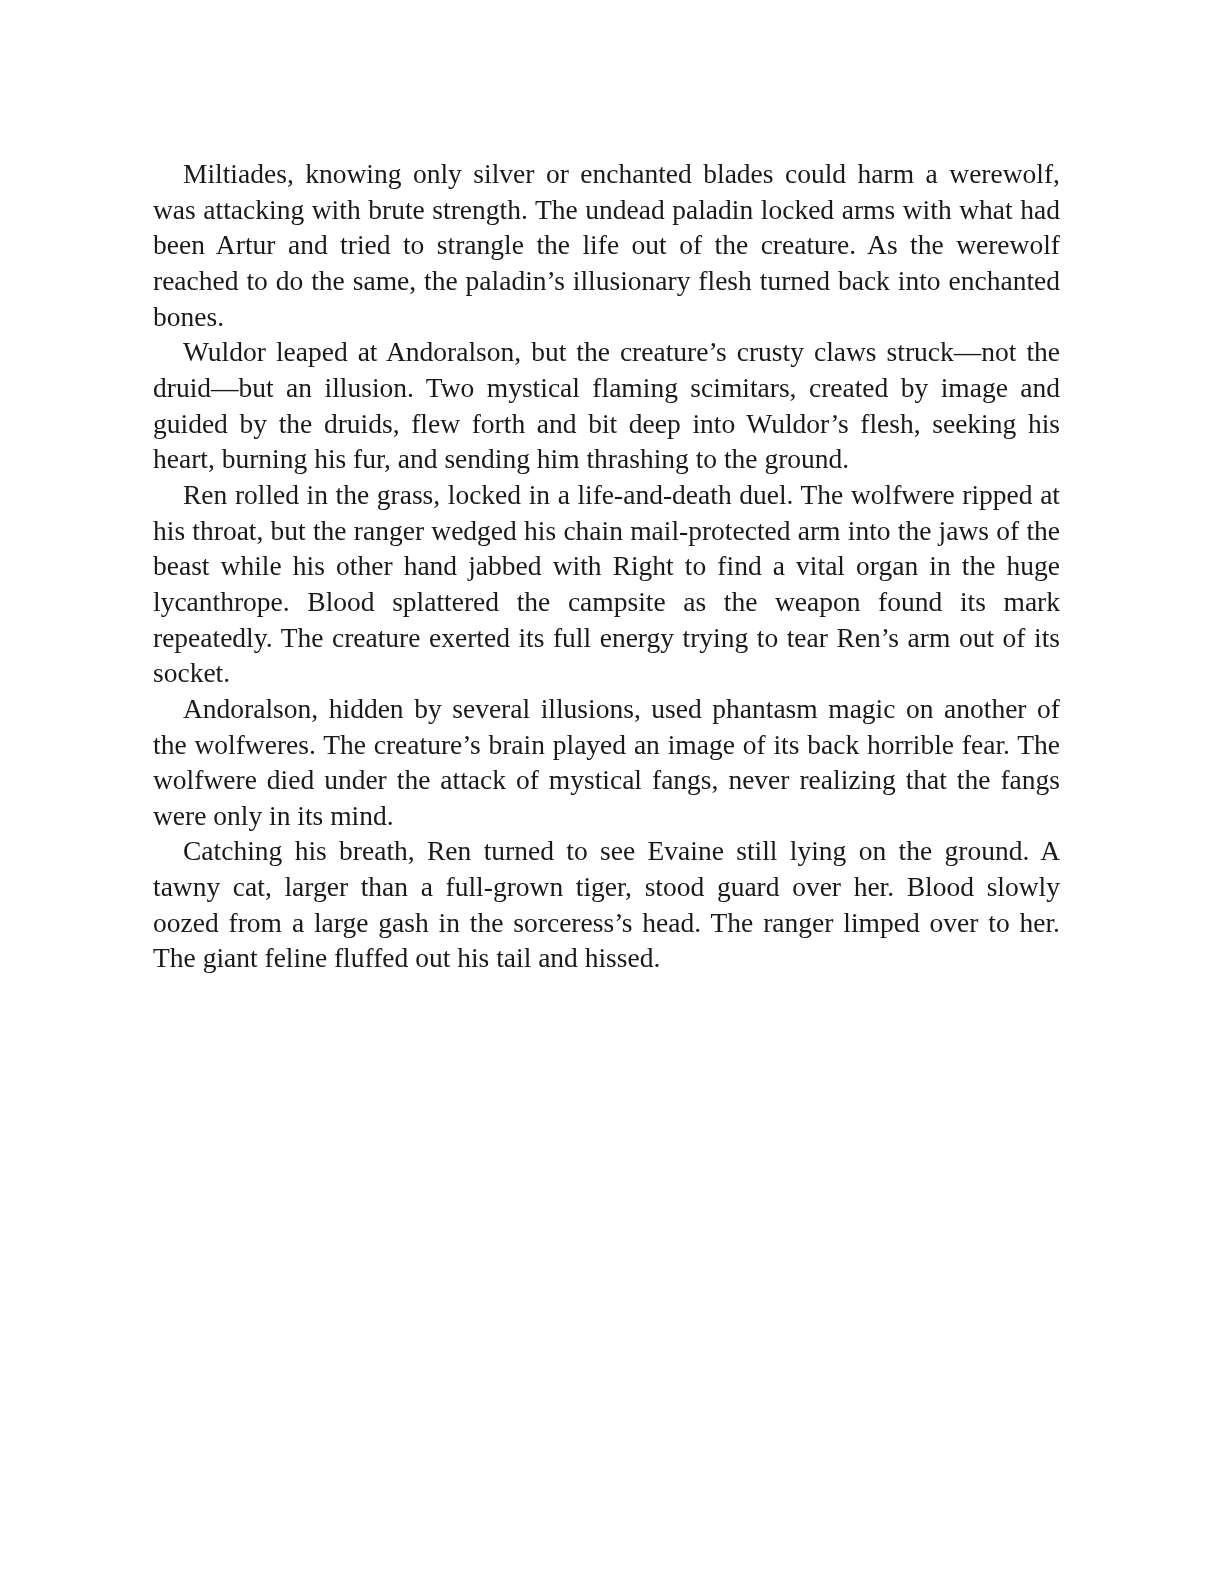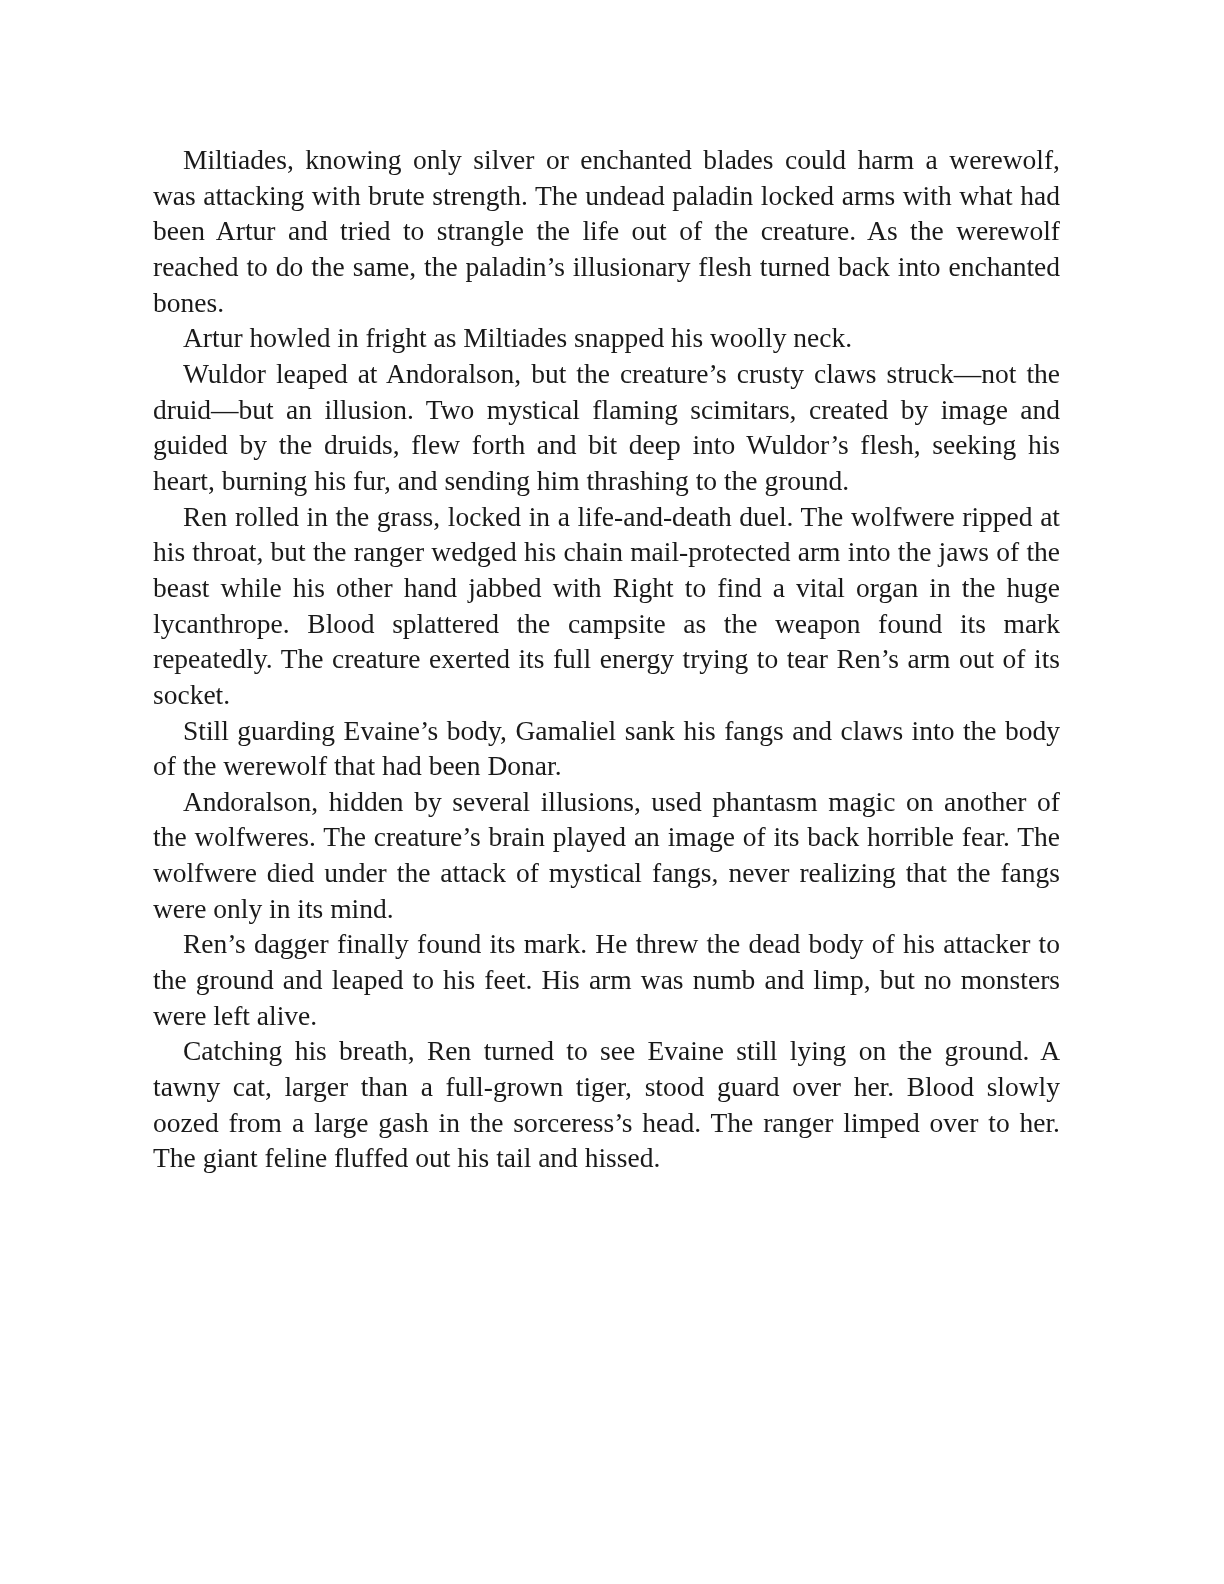--- a/index.html
+++ b/index.html
@@ -9,39 +9,36 @@
   }
   body {
     width: 1224px;
     height: 1584px;
     position: relative;
     overflow: hidden;
   }
   .page {
     position: absolute;
     left: 153px;
-    top: 142px;
+    top: 156px;
     width: 907px;
     font-family: "Liberation Serif", "DejaVu Serif", serif;
     font-size: 27.5px;
     line-height: 35.65px;
     color: #1a1a1a;
   }
   .page p {
     margin: 0;
     text-indent: 30px;
     text-align: justify;
     hyphens: none;
   }
 </style>
 </head>
 <body>
 
 <div class="page">
   <p>Miltiades, knowing only silver or enchanted blades could harm a werewolf, was attacking with brute strength. The undead paladin locked arms with what had been Artur and tried to strangle the life out of the creature. As the werewolf reached to do the same, the paladin’s illusionary flesh turned back into enchanted bones.</p>
-  <p>Artur howled in fright as Miltiades snapped his woolly neck.</p>
   <p>Wuldor leaped at Andoralson, but the creature’s crusty claws struck—not the druid—but an illusion. Two mystical flaming scimitars, created by image and guided by the druids, flew forth and bit deep into Wuldor’s flesh, seeking his heart, burning his fur, and sending him thrashing to the ground.</p>
   <p>Ren rolled in the grass, locked in a life-and-death duel. The wolfwere ripped at his throat, but the ranger wedged his chain mail-protected arm into the jaws of the beast while his other hand jabbed with Right to find a vital organ in the huge lycanthrope. Blood splattered the campsite as the weapon found its mark repeatedly. The creature exerted its full energy trying to tear Ren’s arm out of its socket.</p>
-  <p>Still guarding Evaine’s body, Gamaliel sank his fangs and claws into the body of the werewolf that had been Donar.</p>
   <p>Andoralson, hidden by several illusions, used phantasm magic on another of the wolfweres. The creature’s brain played an image of its back horrible fear. The wolfwere died under the attack of mystical fangs, never realizing that the fangs were only in its mind.</p>
-  <p>Ren’s dagger finally found its mark. He threw the dead body of his attacker to the ground and leaped to his feet. His arm was numb and limp, but no monsters were left alive.</p>
   <p>Catching his breath, Ren turned to see Evaine still lying on the ground. A tawny cat, larger than a full-grown tiger, stood guard over her. Blood slowly oozed from a large gash in the sorceress’s head. The ranger limped over to her. The giant feline fluffed out his tail and hissed.</p>
 </div>
 
 </body></html>

